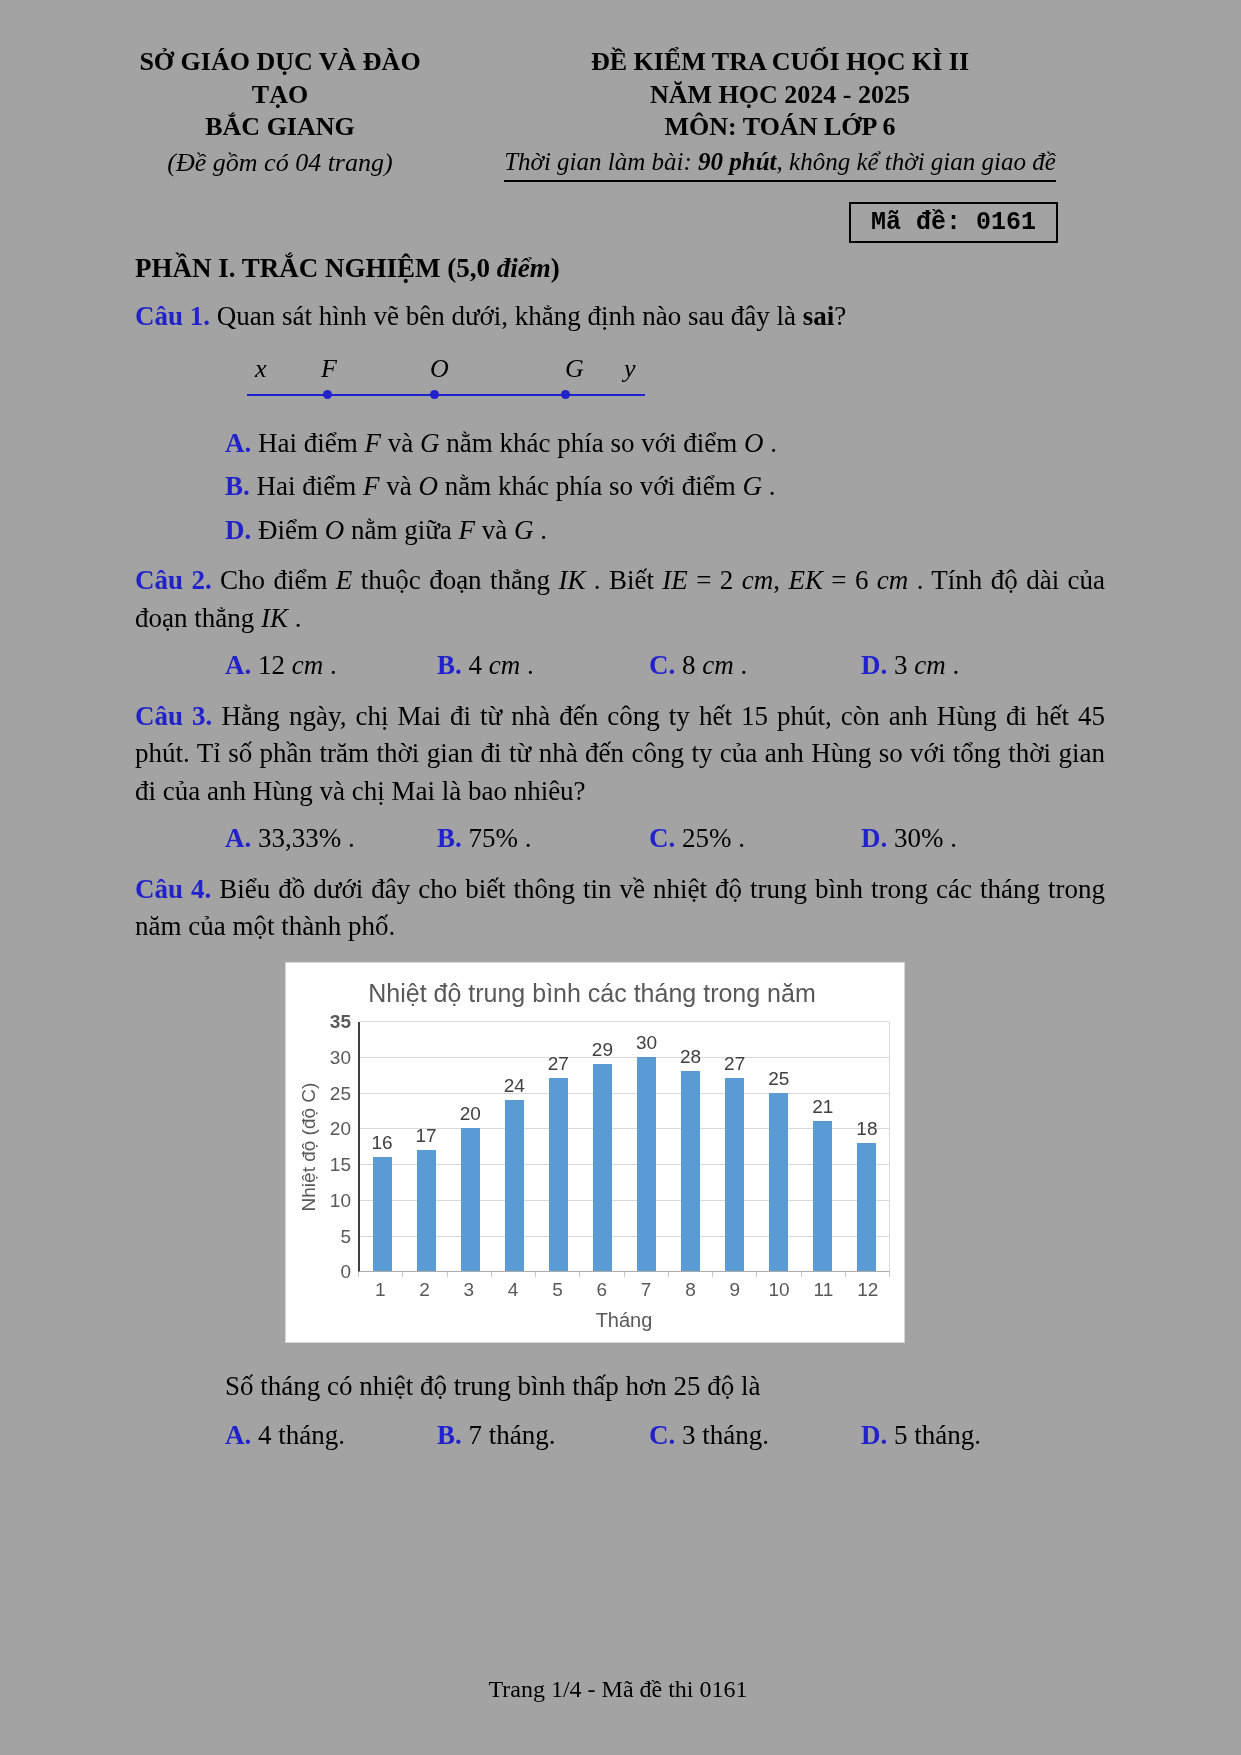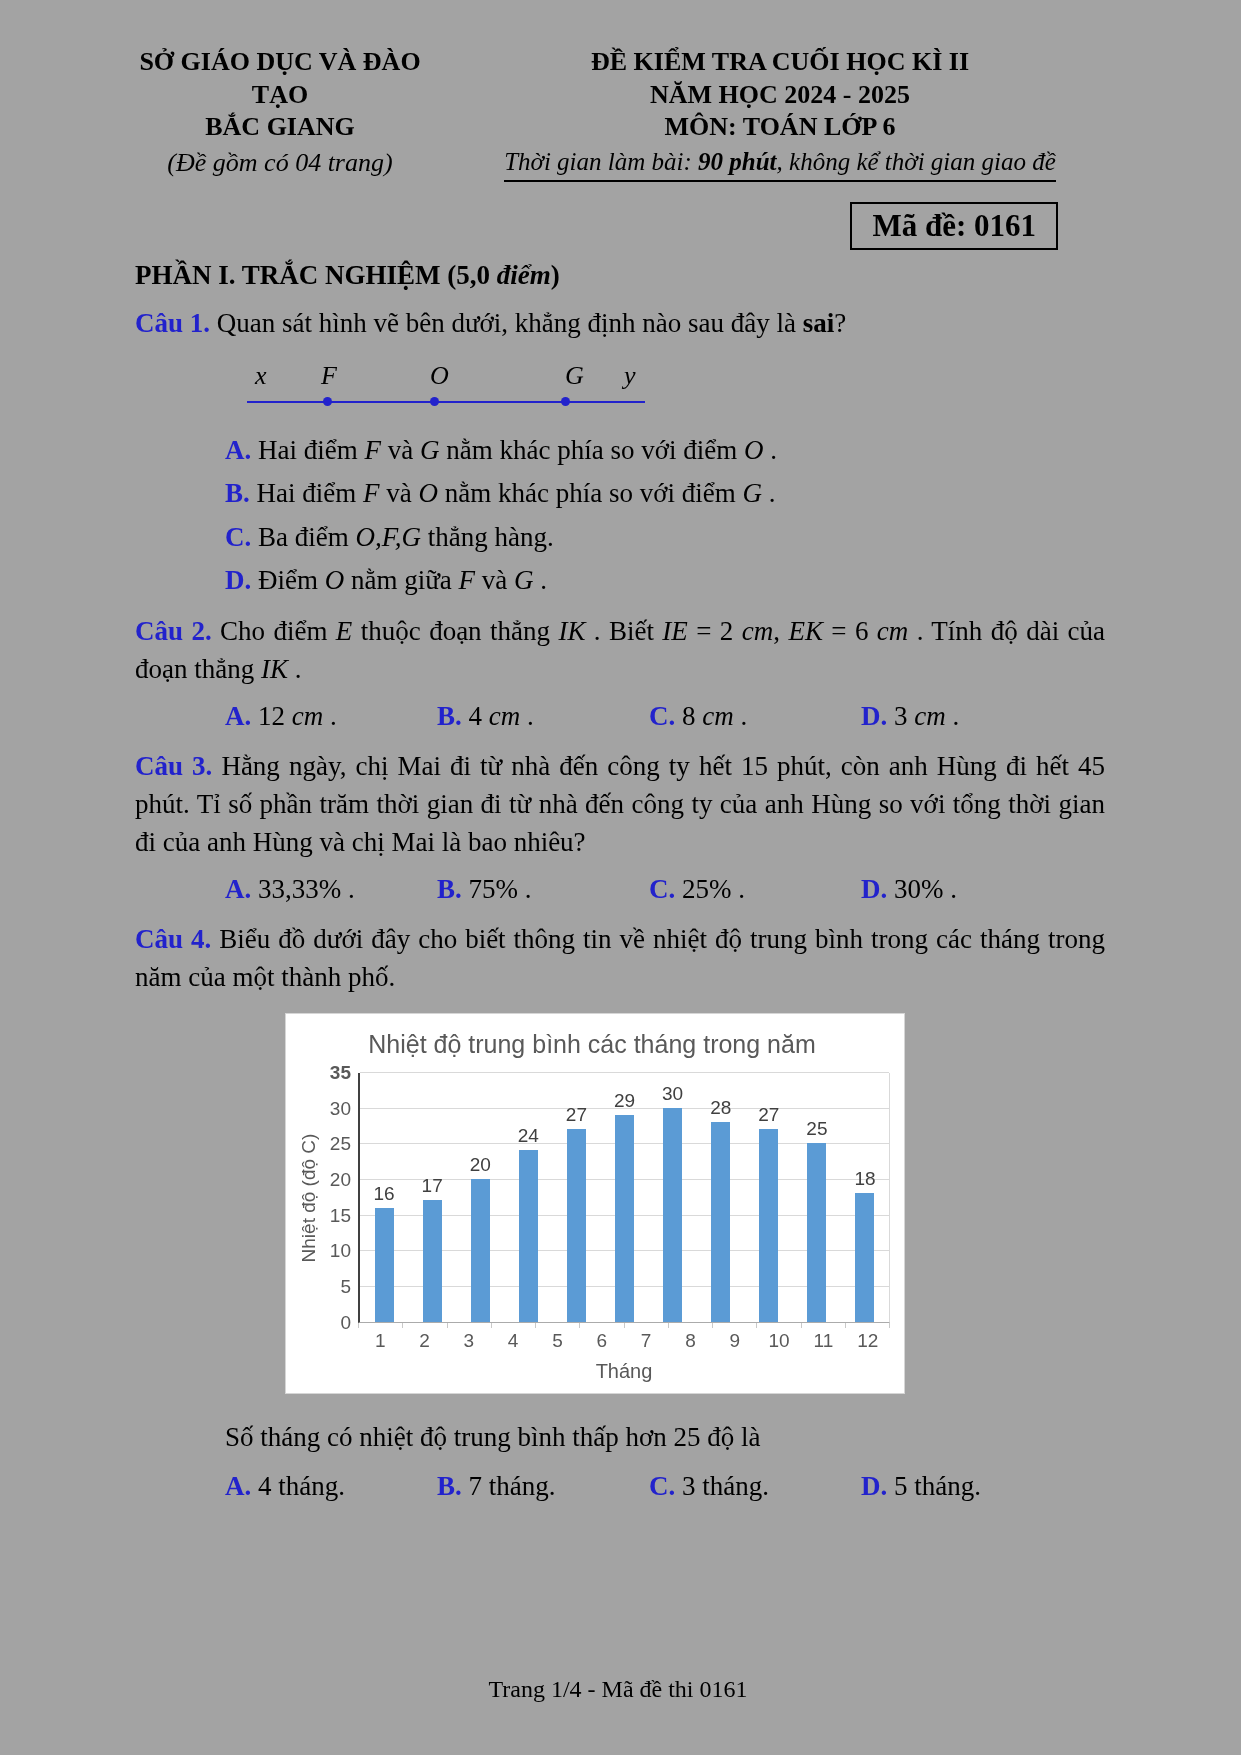--- a/index.html
+++ b/index.html
@@ -19,21 +19,21 @@
   .header-left  { width:340px; text-align:center; line-height:1.25; }
   .header-left .ln { font-weight:bold; font-size:26px; }
   .header-left .note { font-style:italic; font-weight:normal; font-size:26px; margin-top:3px; }
   .header-right { width:610px; margin-left:25px; text-align:center; line-height:1.25; }
   .header-right .ln { font-weight:bold; font-size:26px; }
   .time-line { font-size:25px; margin-top:2px; }
   .time-line .uwrap { display:inline-block; border-bottom:2px solid #000; padding-bottom:3px; }
 
   
   .code-row { display:flex; justify-content:flex-end; margin-top:20px; padding-right:113px; }
-  .code-box { border:2px solid #000; padding:4px 20px; font-weight:bold; font-size:31px; }
+  .code-box { border:2px solid #000; padding:4px 20px; font-weight:bold; font-size:25px;font-family:Liberation Mono, monospace; }
 
   
   .content { margin-left:25px; width:970px; }
   .part-heading { margin-top:10px; font-size:27px; }
   .q-text { margin-top:14px; text-align:justify; line-height:1.4; }
   .qlabel { font-weight:bold; color:#2222CC; }
 
   
   .figure { position:relative; margin:18px 0 10px 112px; width:400px; height:58px; }
   .fig-label { position:absolute; top:0; font-style:italic; font-size:26px; }
@@ -117,21 +117,20 @@
       <span class="fig-label" style="left:377px">y</span>
       <div class="fig-line"></div>
       <div class="fig-dot" style="left:76px"></div>
       <div class="fig-dot" style="left:183px"></div>
       <div class="fig-dot" style="left:314px"></div>
     </div>
 
     <div class="options-col">
       <div class="opt"><span class="olabel">A.</span><span><span> Hai điểm </span><span class="i">F</span><span> và </span><span class="i">G</span><span> nằm khác phía so với điểm </span><span class="i">O</span><span> .</span></span></div>
       <div class="opt"><span class="olabel">B.</span><span><span> Hai điểm </span><span class="i">F</span><span> và </span><span class="i">O</span><span> nằm khác phía so với điểm </span><span class="i">G</span><span> .</span></span></div>
-      <div class="opt"><span class="olabel">C.</span><span><span> Ba điểm </span><span class="i">O,F,G</span><span> thẳng hàng.</span></span></div>
       <div class="opt"><span class="olabel">D.</span><span><span> Điểm </span><span class="i">O</span><span> nằm giữa </span><span class="i">F</span><span> và </span><span class="i">G</span><span> .</span></span></div>
     </div>
 
     <p class="q-text"><span class="qlabel">Câu 2.</span><span><span> Cho điểm </span><span class="i">E</span><span> thuộc đoạn thẳng </span><span class="i">IK</span><span> . Biết </span><span class="i">IE</span><span> = 2 </span><span class="i">cm</span><span>, </span><span class="i">EK</span><span> = 6 </span><span class="i">cm</span><span> . Tính độ dài của đoạn thẳng </span><span class="i">IK</span><span> .</span></span></p>
 
     <div class="options-row">
       <div class="opt"><span class="olabel">A.</span><span><span> 12 </span><span class="i">cm</span><span> .</span></span></div>
       <div class="opt"><span class="olabel">B.</span><span><span> 4 </span><span class="i">cm</span><span> .</span></span></div>
       <div class="opt"><span class="olabel">C.</span><span><span> 8 </span><span class="i">cm</span><span> .</span></span></div>
       <div class="opt"><span class="olabel">D.</span><span><span> 3 </span><span class="i">cm</span><span> .</span></span></div>
@@ -208,20 +207,24 @@
                 </div>
                 <div class="bar-slot">
                   <div class="bar-value">27</div>
                   <div class="bar" style="height: 192.857px; background: rgb(91, 155, 213);"></div>
                 </div>
                 <div class="bar-slot">
                   <div class="bar-value">25</div>
                   <div class="bar" style="height: 178.571px; background: rgb(91, 155, 213);"></div>
                 </div>
                 <div class="bar-slot">
+                  <div class="bar-value">21</div>
+                  <div class="bar" style="height: 150px; background: rgb(91, 155, 213);"></div>
+                </div>
+                <div class="bar-slot">
                   <div class="bar-value">18</div>
                   <div class="bar" style="height: 128.571px; background: rgb(91, 155, 213);"></div>
                 </div>
               </div>
             </div>
           <div class="tickstrip" id="tickStrip">
               <div class="tcell"></div>
               <div class="tcell"></div>
               <div class="tcell"></div>
               <div class="tcell"></div>

